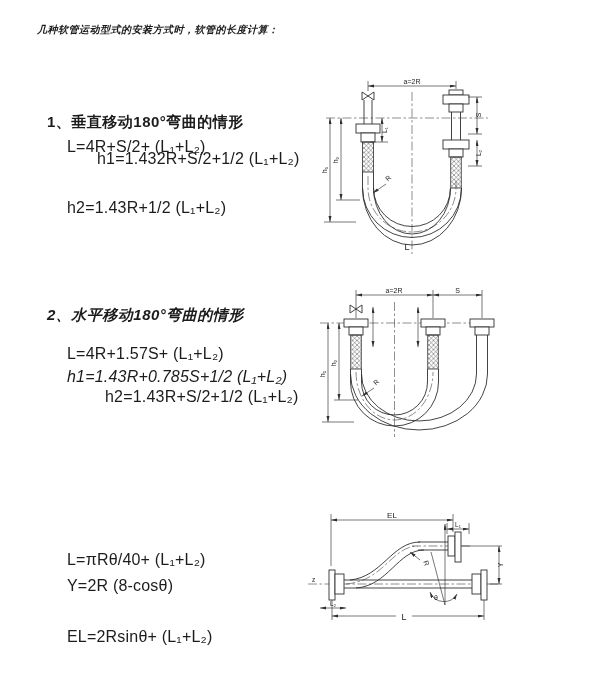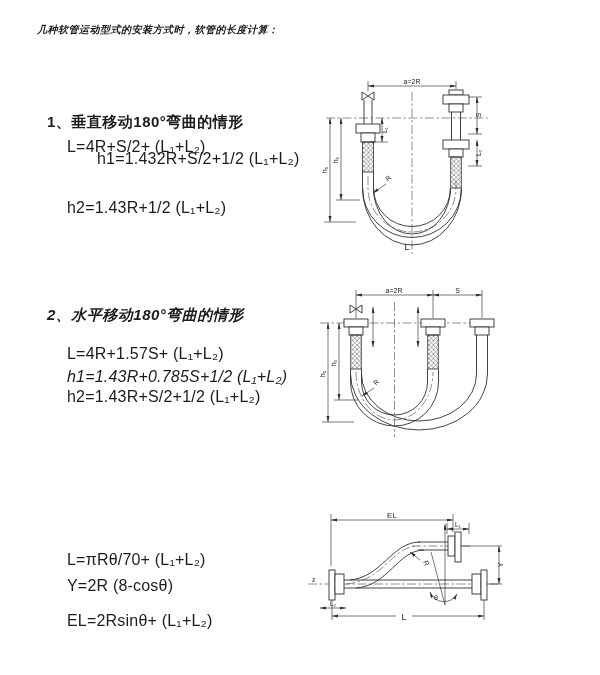--- a/index.html
+++ b/index.html
@@ -37,25 +37,25 @@
   <div class="title">几种软管运动型式的安装方式时，软管的长度计算：</div>
 
   <div class="sec-heading" style="top:113px;">1、垂直移动180°弯曲的情形</div>
   <div class="formula" style="top:138px;">L=4R+S/2+ (L₁+L₂)</div>
   <div class="formula" style="top:150px;margin-left:30px;">h1=1.432R+S/2+1/2 (L₁+L₂)</div>
   <div class="formula" style="top:187px;margin-top:12px;">h2=1.43R+1/2 (L₁+L₂)</div>
 
   <div class="sec-heading" style="top:306px;font-style:italic;">2、水平移动180°弯曲的情形</div>
   <div class="formula" style="top:345px;">L=4R+1.57S+ (L₁+L₂)</div>
   <div class="formula" style="top:368px;font-style:italic;">h1=1.43R+0.785S+1/2 (L₁+L₂)</div>
-  <div class="formula" style="top:388px;">h2=1.43R+S/2+1/2 (L₁+L₂)</div>
-
-  <div class="formula" style="top:551px;">L=πRθ/70+ (L₁+L₂)</div>
+  <div class="formula" style="top:388px;margin-left:38px;">h2=1.43R+S/2+1/2 (L₁+L₂)</div>
+
+  <div class="formula" style="top:551px;">L=πRθ/40+ (L₁+L₂)</div>
   <div class="formula" style="top:577px;">Y=2R (8-cosθ)</div>
-  <div class="formula" style="top:612px;">EL=2Rsinθ+ (L₁+L₂)</div>
+  <div class="formula" style="top:628px;">EL=2Rsinθ+ (L₁+L₂)</div>
 
   <svg class="dwg" style="left:310px; top:76px;" width="255" height="185" viewBox="0 0 255 185">
     <defs>
       <marker id="arV" markerWidth="7" markerHeight="4" refX="6" refY="1.5" orient="auto-start-reverse" markerUnits="userSpaceOnUse">
         <path d="M0,0 L6,1.5 L0,3 Z" fill="#2f2f2f"></path>
       </marker>
       <pattern id="hatchV" width="4.5" height="4.5" patternUnits="userSpaceOnUse">
         <path d="M0,0 L4.5,4.5 M4.5,0 L0,4.5" stroke="#6a6a6a" stroke-width="0.6"></path>
       </pattern>
     </defs>

